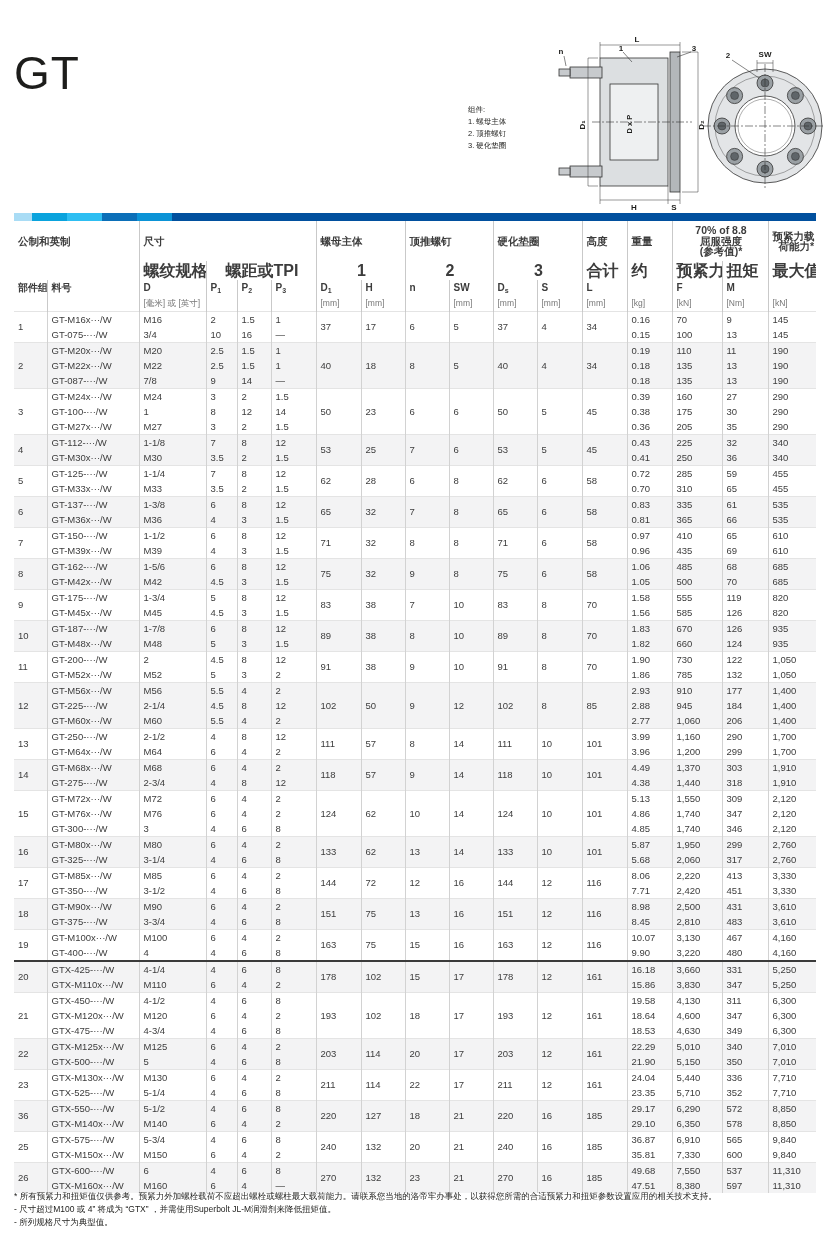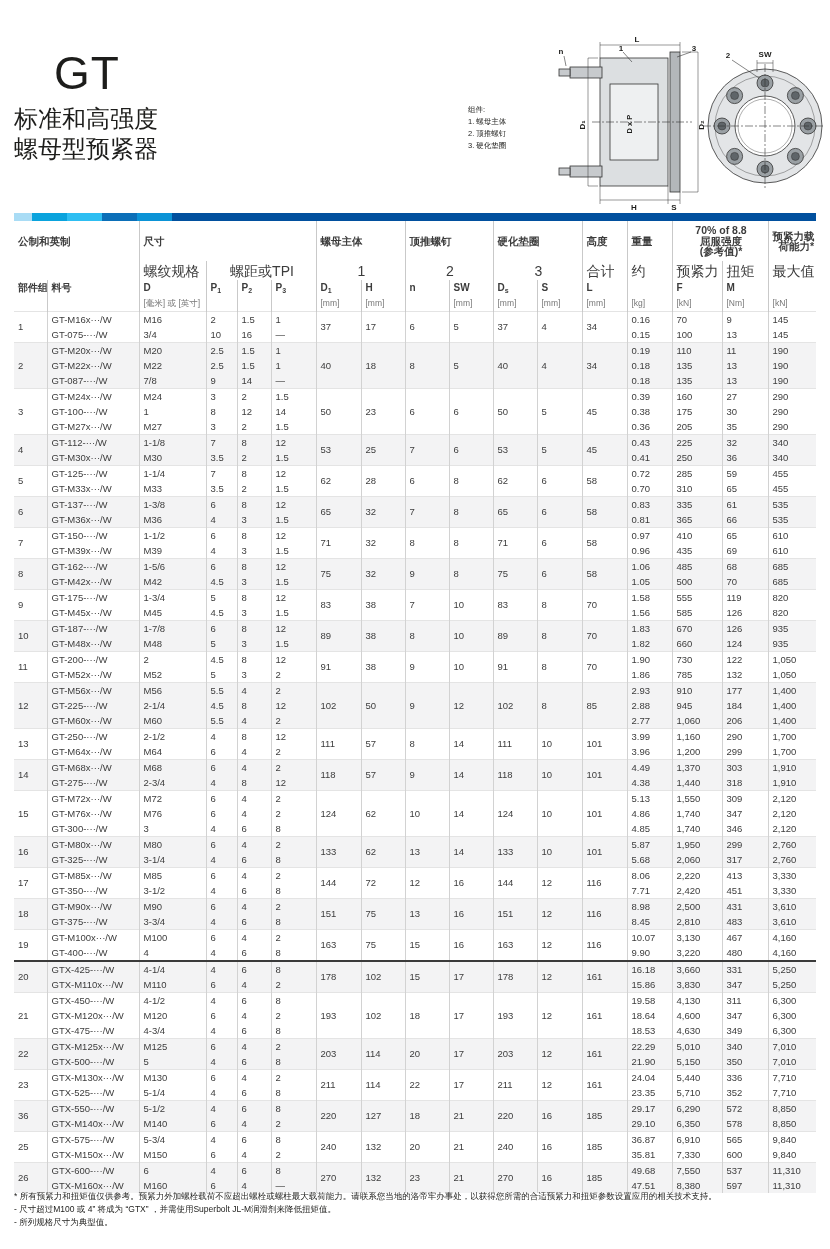--- a/index.html
+++ b/index.html
@@ -1,35 +1,35 @@
 <!DOCTYPE html>
 <html><head>
 <meta charset="utf-8">
 <style>
   html,body{margin:0;padding:0;background:#fff;}
   body{width:830px;height:1249px;position:relative;overflow:hidden;
        font-family:"Liberation Sans","DejaVu Sans",sans-serif;color:#333;}
   
   .title-block{position:absolute;left:14px;top:50px;width:440px;}
-  .brand{font-size:46px;line-height:1;font-weight:400;color:#1d1d1b;letter-spacing:1px;margin-left:40px;}
+  .brand{font-size:46px;line-height:1;font-weight:400;color:#1d1d1b;letter-spacing:1px;}
   .subtitle{font-size:24px;line-height:1.25;font-weight:400;color:#1d1d1b;margin-top:8px;}
   .desc{font-size:9.5px;line-height:1.45;color:#1d1d1b;margin-top:8px;}
   
   .drawing{position:absolute;left:460px;top:30px;width:365px;height:182px;}
   svg text{font-family:"Liberation Sans","DejaVu Sans",sans-serif;fill:#1d1d1b;}
   
   .colorbar{position:absolute;left:14px;top:213px;width:802px;height:8px;display:flex;}
   .colorbar span{display:block;height:100%;}
   
   .spec-table{position:absolute;left:14px;top:221px;width:802px;border-collapse:collapse;table-layout:fixed;}
   .spec-table td{font-size:9.5px;line-height:1;padding:0 2px 0 4px;vertical-align:middle;
                  white-space:nowrap;overflow:hidden;color:#3c3c3c;}
   thead td{color:#1d1d1b;}
   .sec-row td{height:40px;font-size:10.5px;font-weight:bold;vertical-align:middle;margin-left:32px;}
-  .sub-row td{height:19px;font-size:14px;font-weight:normal;}
+  .sub-row td{height:19px;font-size:16px;font-weight:bold;}
   .sym-row td{height:16px;font-size:10px;font-weight:bold;}
   .unit-row td{height:15px;font-size:8.5px;color:#777;font-weight:normal;}
   .unit-row{border-bottom:1px solid #0ea5e9;}
   .ctr{text-align:center;}
   .small3{font-size:9.5px;line-height:1.15;font-weight:bold;text-align:center;}
   .bl{border-left:1px solid #c9c9c9;}
   tbody td{height:15px;border-left:1px solid #d2d2d2;}
   tbody td.col-first{border-left:none;}
   tbody tr.group-first td{border-top:1px solid #e4e4e4;}
   tbody tr.heavy-top td{border-top:2px solid #3a3a3a;}
@@ -37,24 +37,20 @@
   sub{font-size:7px;vertical-align:-2px;line-height:0;}
   
   .footnotes{position:absolute;left:14px;top:1190px;width:806px;font-size:8.5px;
              line-height:1.5;color:#1d1d1b;}
 </style>
 </head>
 <body>
 
 <div class="title-block">
   <div class="brand">GT</div>
-  <div class="subtitle">
-    <div>标准和高强度</div>
-    <div>螺母型预紧器</div>
-  </div>
 </div>
 
 <div class="drawing">
 <svg width="365" height="182" viewBox="0 0 365 182">
 
   <text x="8" y="82" font-size="7.5">组件:</text>
   <text x="8" y="94" font-size="7.5">1.  螺母主体</text>
   <text x="8" y="106" font-size="7.5">2.  顶推螺钉</text>
   <text x="8" y="118" font-size="7.5">3.  硬化垫圈</text>
 

